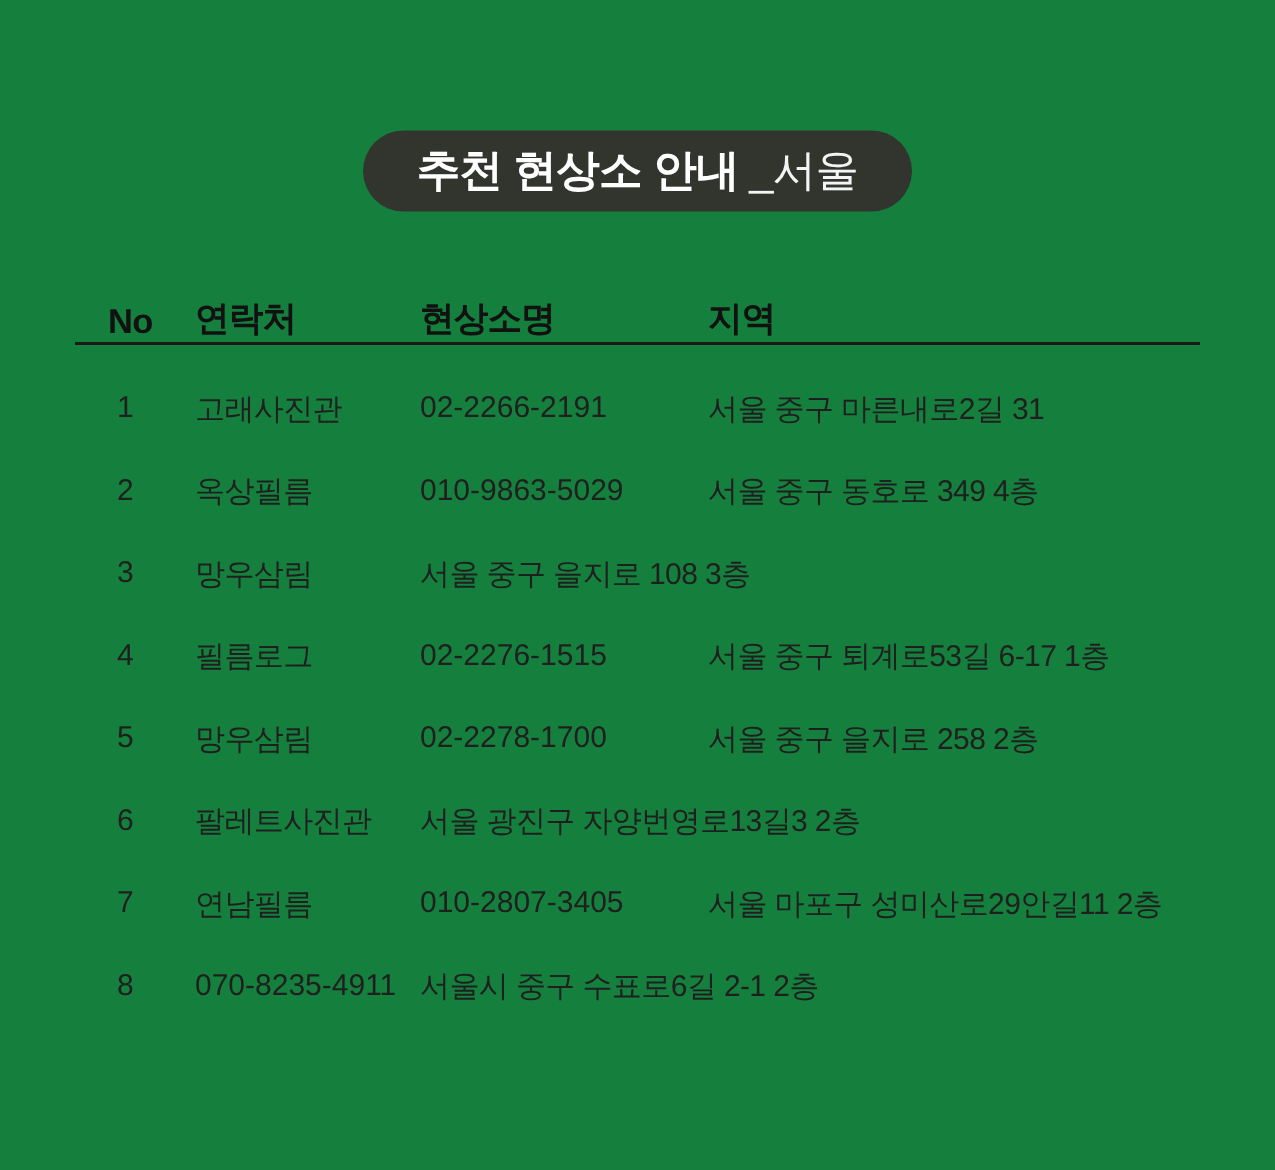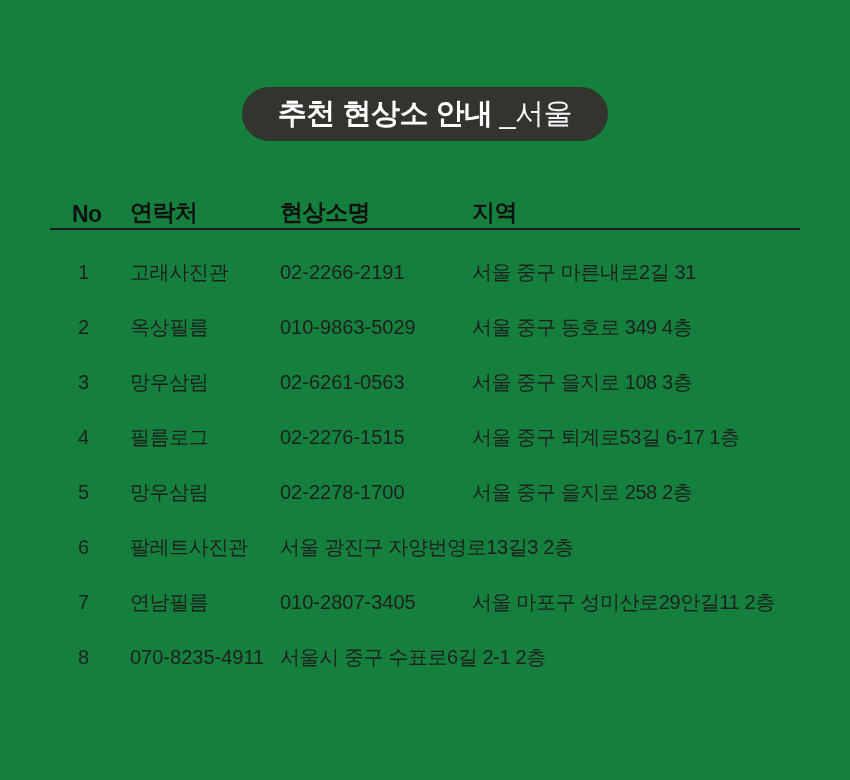--- a/index.html
+++ b/index.html
@@ -99,21 +99,20 @@
         </div>
         <div class="tr">
           <div class="td td-no">2</div>
           <div class="td td-name">옥상필름</div>
           <div class="td td-phone">010-9863-5029</div>
           <div class="td td-address">서울 중구 동호로 349 4층</div>
         </div>
         <div class="tr">
           <div class="td td-no">3</div>
           <div class="td td-name">망우삼림</div>
-          <div class="td td-phone">02-6261-0563</div>
           <div class="td td-address">서울 중구 을지로 108 3층</div>
         </div>
         <div class="tr">
           <div class="td td-no">4</div>
           <div class="td td-name">필름로그</div>
           <div class="td td-phone">02-2276-1515</div>
           <div class="td td-address">서울 중구 퇴계로53길 6-17 1층</div>
         </div>
         <div class="tr">
           <div class="td td-no">5</div>

